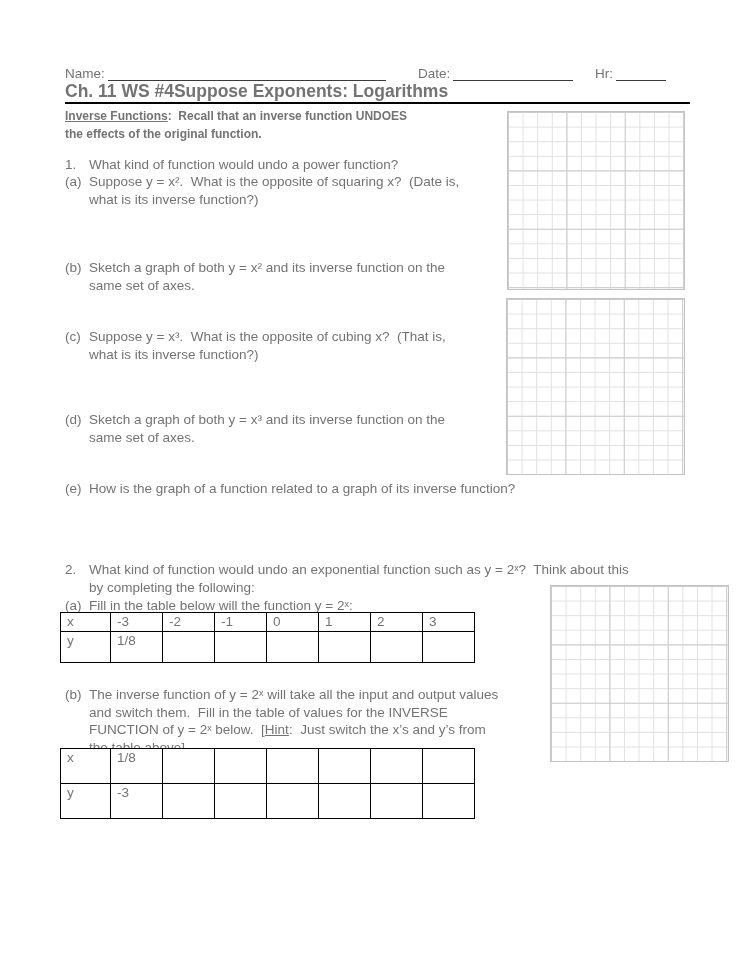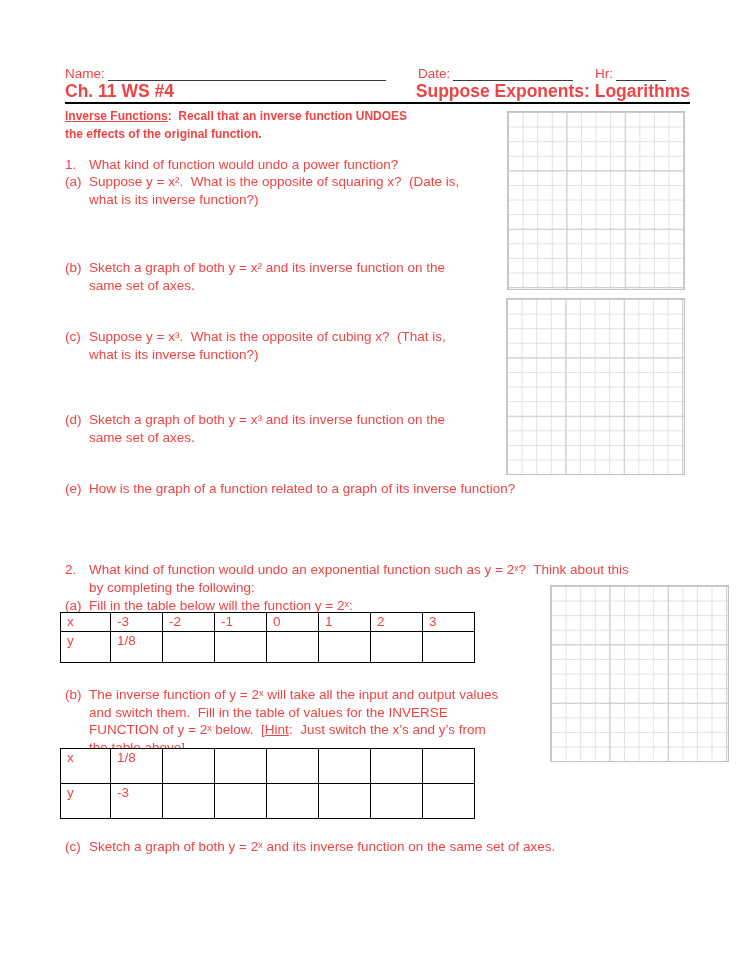--- a/index.html
+++ b/index.html
@@ -1,35 +1,35 @@
 <!DOCTYPE html>
 <html><head>
 <meta charset="utf-8">
 <style>
   html,body { margin:0; padding:0; background:#ffffff; }
   .page {
     position:relative; width:749px; height:970px; background:#ffffff;
-    font-family:"Liberation Sans", sans-serif; color:#ef4444; overflow:hidden;
+    font-family:"Liberation Sans", sans-serif; color:#737373; overflow:hidden;
   }
 
   
   .hgroup { position:absolute; display:flex; align-items:flex-end; gap:3px;
             font-size:13.5px; line-height:15px; height:15px; }
   .blank  { display:inline-block; border-bottom:1px solid #3a3a3a; height:12px; }
   #name-group { left:65px;  top:66px; }
   #name-blank { width:278px; }
   #date-group { left:418px; top:66px; }
   #date-blank { width:120px; }
   #hr-group   { left:595px; top:66px; }
   #hr-blank   { width:50px; }
 
   
   #title-row {
     position:absolute; left:65px; top:82px; width:625px;
-    display:flex; justify-content:space-between; align-items:flex-end;
+    display:flex; align-items:flex-end;
     border-bottom:2px solid #000; padding-bottom:1px;
     font-weight:bold; font-size:17.5px; line-height:19px; white-space:nowrap;
   }
 
   
   #intro {
     position:absolute; left:65px; top:108px; width:470px;
     font-weight:bold; font-size:12px; line-height:17.5px; white-space:pre-wrap;
   }
   .u { text-decoration:underline; }
@@ -123,21 +123,20 @@
   <div class="q" id="q2"><span class="marker">2.</span><span class="qtext">What kind of function would undo an exponential function such as y = 2ˣ?  Think about this
 by completing the following:</span></div>
 
   <div class="q" id="q2a"><span class="marker">(a)</span><span class="qtext">Fill in the table below will the function y = 2ˣ:</span></div>
 
   <div class="q" id="q2b"><span class="marker">(b)</span><span class="qtext"><span>The inverse function of y = 2ˣ will take all the input and output values
 and switch them.  Fill in the table of values for the INVERSE
 FUNCTION of y = 2ˣ below.  [</span><span class="u">Hint</span><span>:  Just switch the x’s and y’s from
 the table above].</span></span></div>
 
-  <div class="q" id="q2c"><span class="marker">(c)</span><span class="qtext">Sketch a graph of both y = 2ˣ and its inverse function on the same set of axes.</span></div>
 
   <table id="table-a">
     <colgroup>
       <col style="width:50px">
         <col style="width:52px">
         <col style="width:52px">
         <col style="width:52px">
       <col style="width:52px">
         <col style="width:52px">
         <col style="width:52px">

